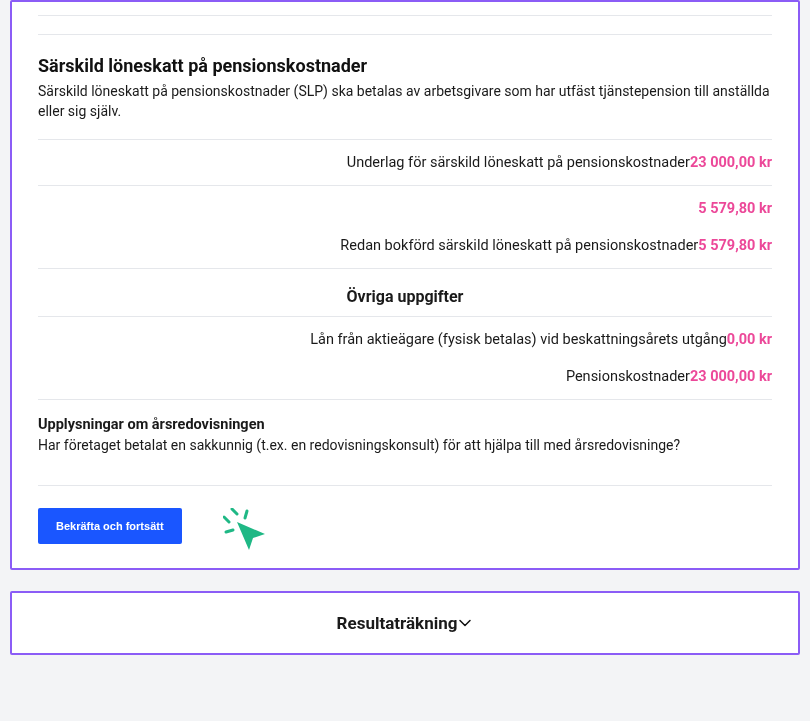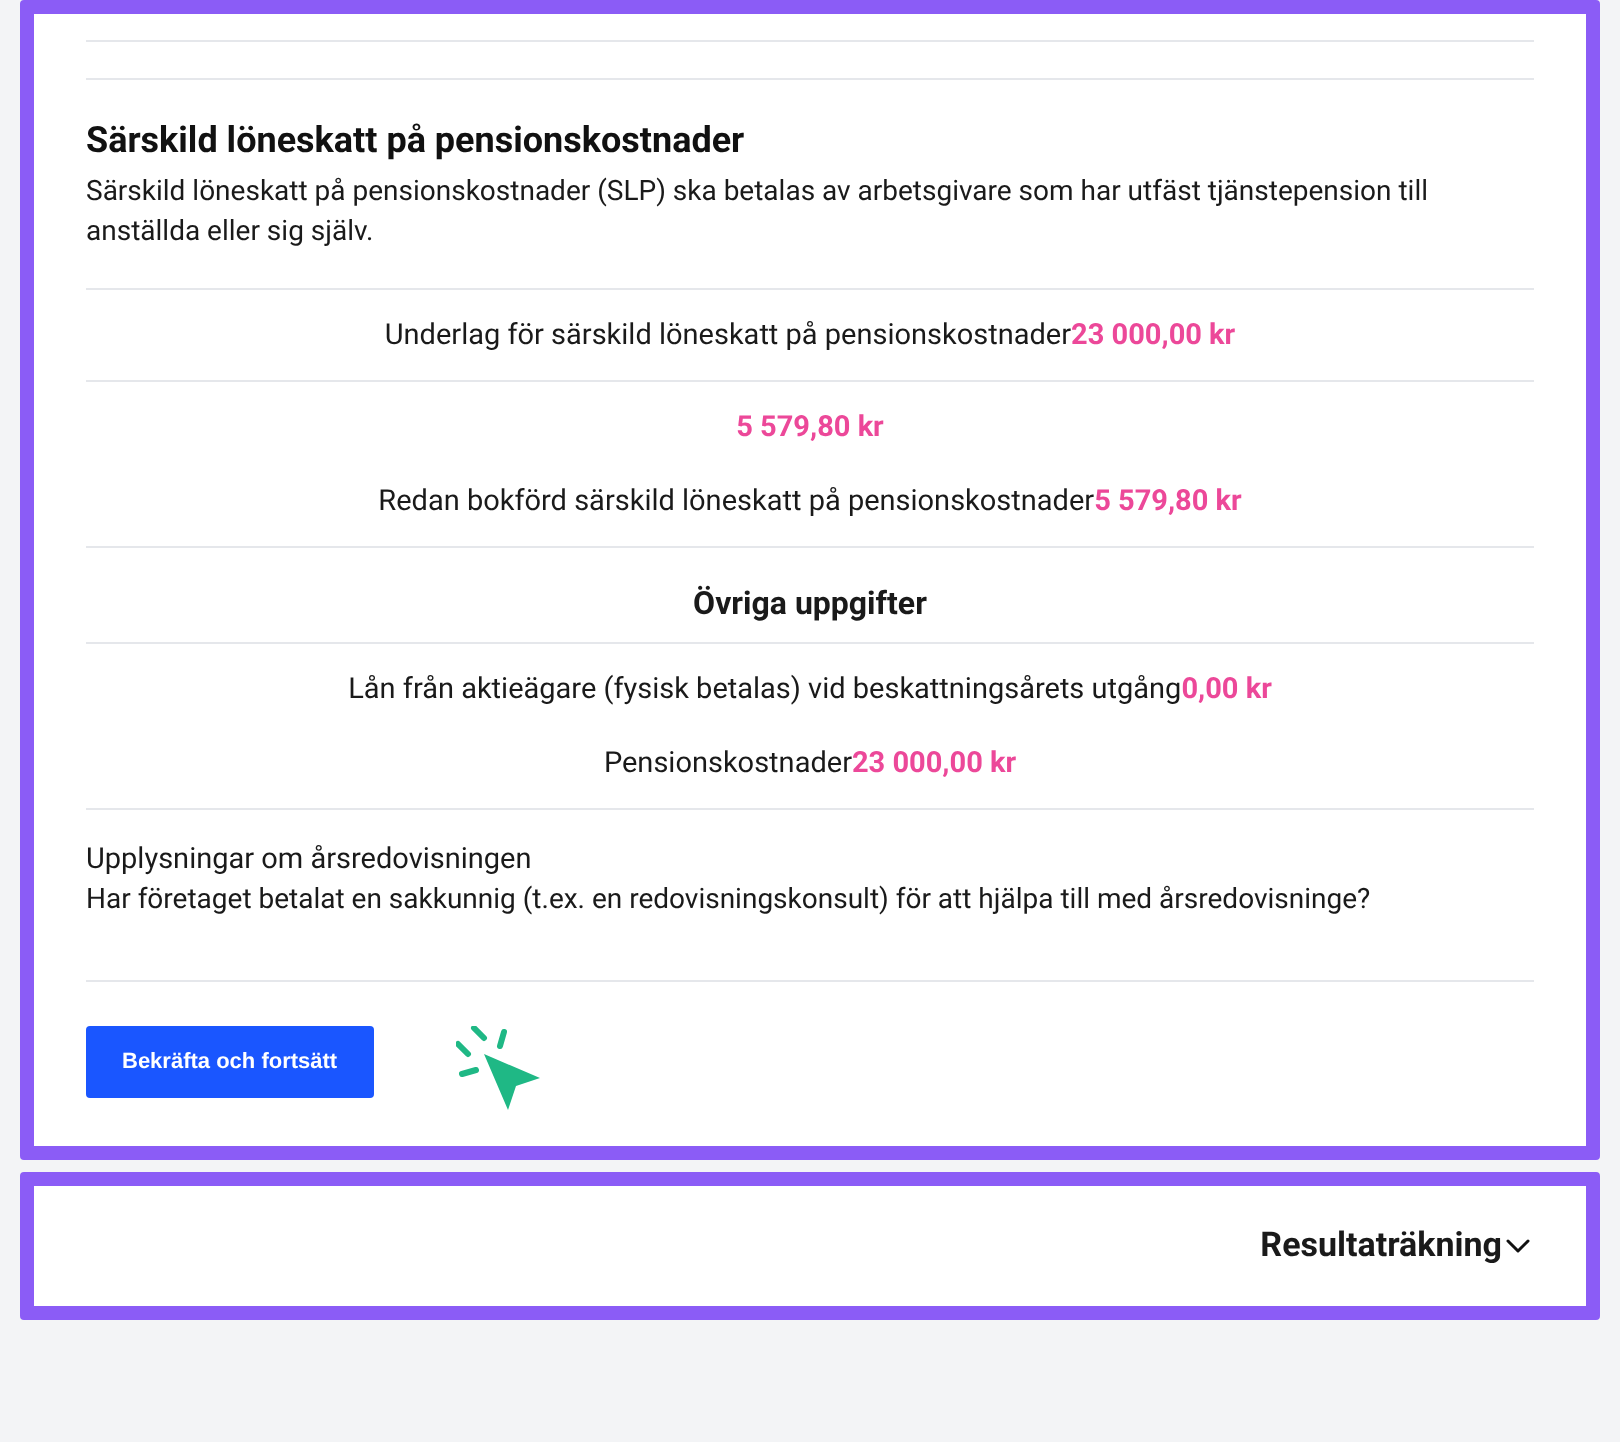--- a/index.html
+++ b/index.html
@@ -7,23 +7,23 @@
     font-family: -apple-system, BlinkMacSystemFont, "Segoe UI", Roboto, Helvetica, Arial, sans-serif;
     background: #f3f4f6;
     width: 810px;
     height: 721px;
     overflow: hidden;
     color: #1a1a1a;
     font-size: 14px;
   }
   .card {
     background: #fff;
-    border: 7px solid #8b5cf6;
+    border: 2px solid #8b5cf6;
     border-radius: 2px;
-    margin: 6px 10px;
+    margin: 21px 10px;
   }
   .card-top { padding: 0 26px 24px 26px; margin-top: 0; }
   .card-top .inner-placeholder {
     border: 1px solid #e5e7eb;
     border-top: none;
     border-left: none;
     border-right: none;
     height: 14px;
     margin: 0 0 18px 0;
   }
@@ -39,37 +39,37 @@
     color: #111;
   }
   .section-desc {
     font-size: 14px;
     color: #1a1a1a;
     line-height: 1.4;
     margin-bottom: 18px;
   }
   .row {
     display: flex;
-    justify-content: center;
+    justify-content: flex-end;
     align-items: center;
     padding: 14px 0;
     font-size: 14.5px;
   }
   .row + .row.tight { padding-top: 6px; }
   .row .label { color: #1a1a1a; }
   .row .value { font-weight: 700; color: #ec4899; }
   .group-sep { border-top: 1px solid #e5e7eb; }
   .subhead {
     font-size: 16px;
     font-weight: 700;
     margin: 18px 0 10px 0;
     text-align: center;
   }
   .question-block { padding: 16px 0 18px 0; }
-  .q-title { font-weight: 400; font-size: 14.5px; margin-bottom: 4px; }
+  .q-title { font-weight: 700; font-size: 14.5px; margin-bottom: 4px; }
   .q-text { font-size: 14px; margin-bottom: 14px; color: #1a1a1a; }
   .radios { display: flex; gap: 26px; align-items: center; }
   .radio { display: inline-flex; align-items: center; gap: 8px; cursor: pointer; }
   .radio .circle {
     width: 20px; height: 20px; border-radius: 50%;
     border: 2px solid #b8bcc4; background: #fff;
     display: inline-block; position: relative;
   }
   .radio.selected .circle {
     border: 6px solid #1a56ff;
@@ -91,21 +91,21 @@
   .cursor-wrap { position: relative; display: inline-block; }
   .cursor {
     position: absolute;
     left: 185px;
     top: 22px;
     pointer-events: none;
   }
   .card-bottom {
     padding: 20px 26px;
     display: flex;
-    justify-content: flex-end;
+    justify-content: center;
     align-items: center;
     cursor: pointer;
   }
   .card-bottom .title { font-size: 17px; font-weight: 700; }
   .chevron {
     width: 16px; height: 16px;
   }
 </style>
 </head>
 <body>

